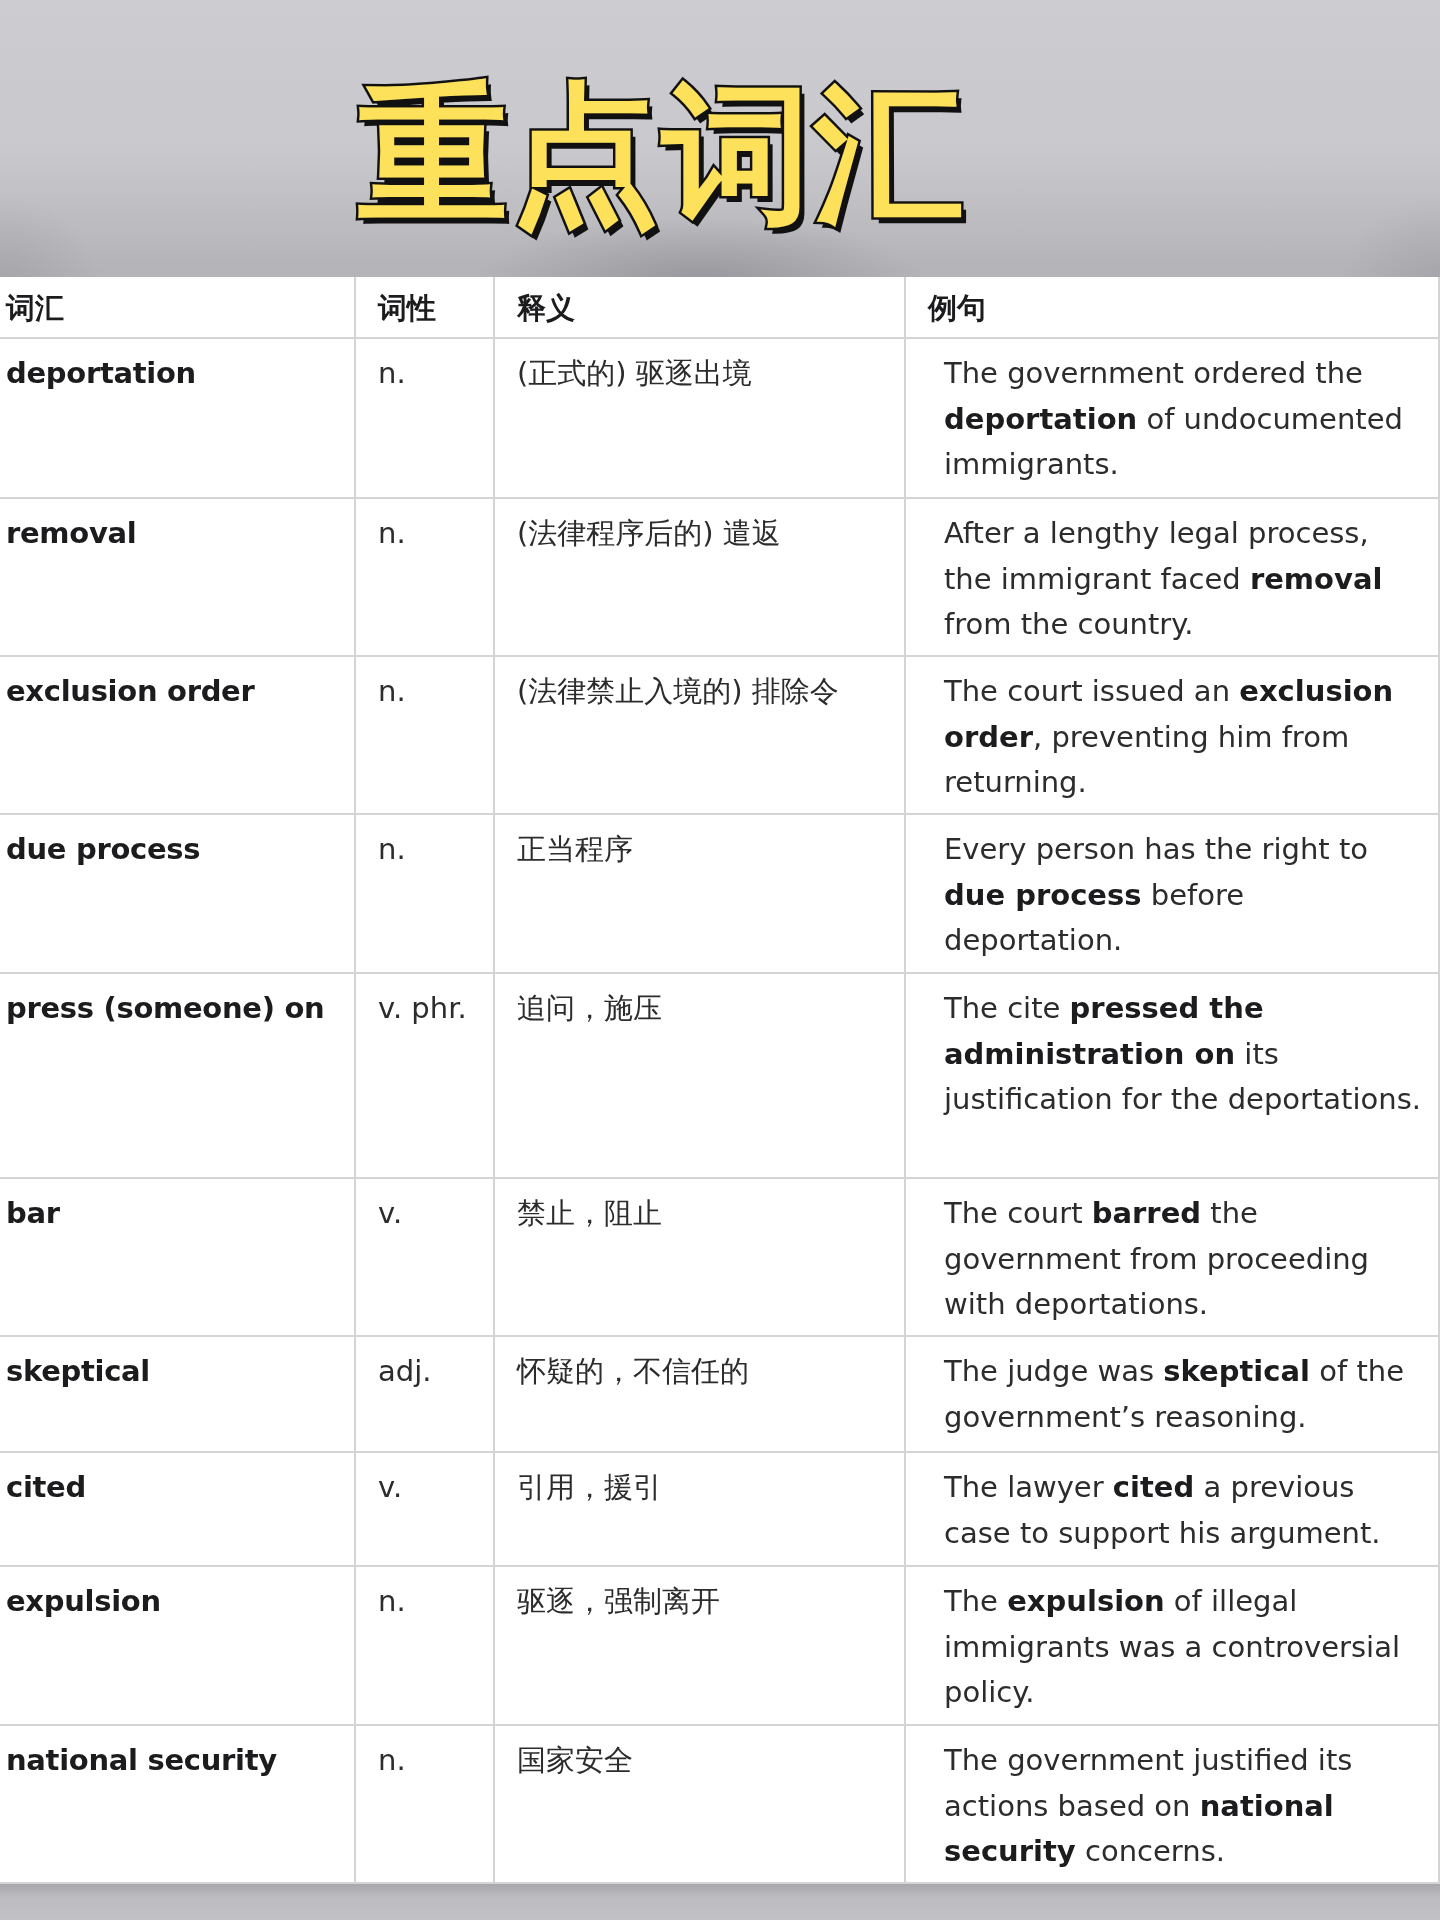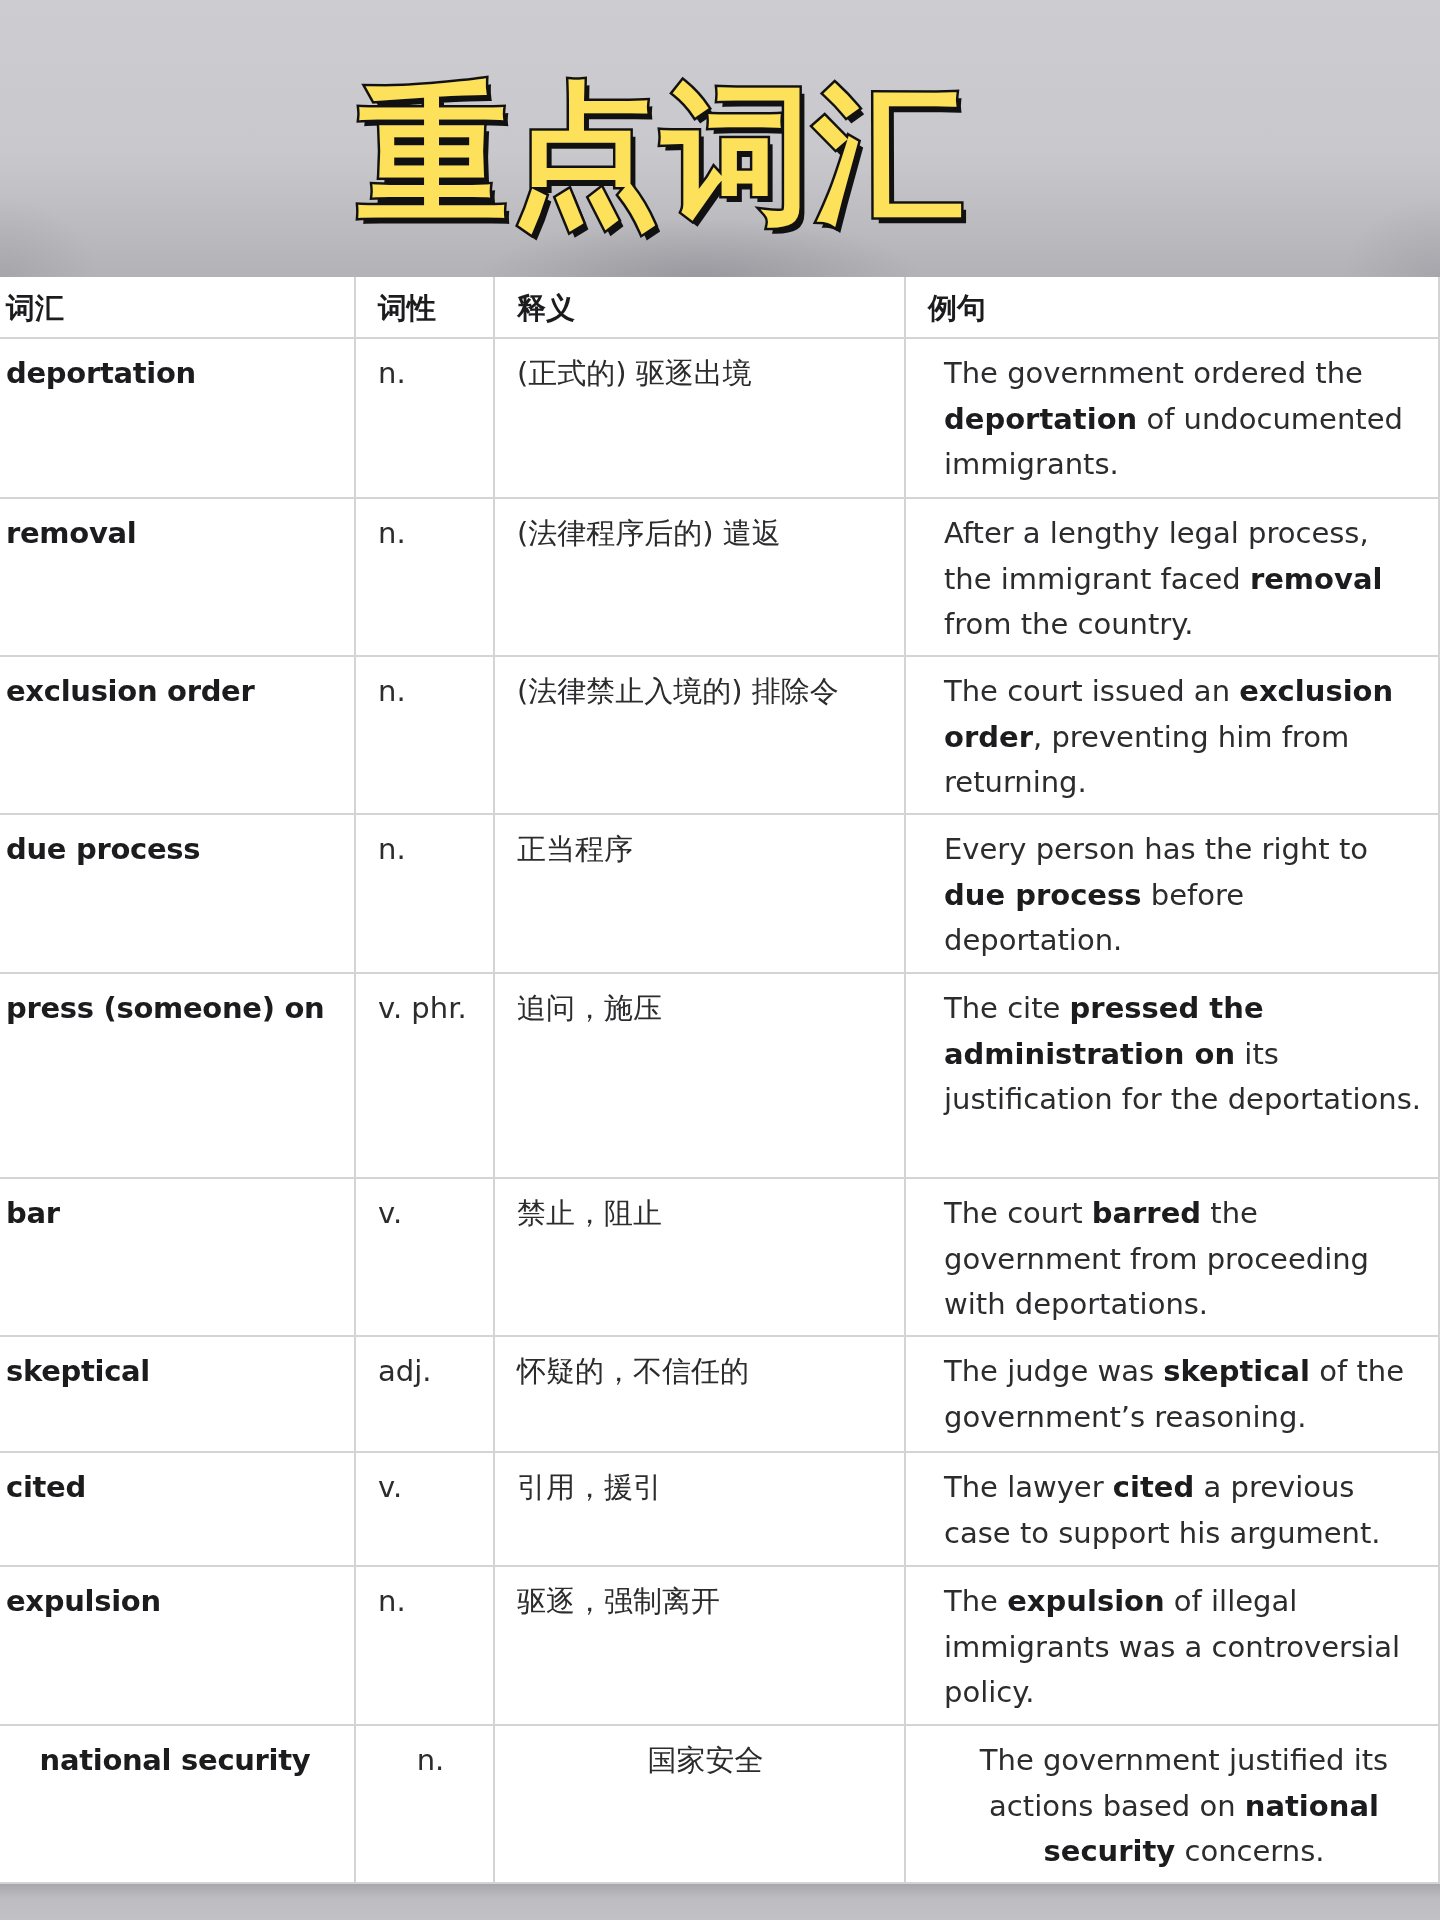--- a/index.html
+++ b/index.html
@@ -72,21 +72,21 @@
   td.ex b { font-weight: bold; color: #1c1c1e; }
   tr.r1 td { height: 160px; }
   tr.r2 td { height: 158px; }
   tr.r3 td { height: 158px; }
   tr.r4 td { height: 159px; }
   tr.r5 td { height: 205px; }
   tr.r6 td { height: 158px; }
   tr.r7 td { height: 116px; }
   tr.r8 td { height: 114px; }
   tr.r9 td { height: 159px; border-radius: 31px; }
-  tr.r10 td { height: 158px; text-align: center; }
+  tr.r10 td { height: 158px; }
   tr:last-child td { border-bottom: 2px solid #d4d4d6; }
   td:last-child, th:last-child { border-right: 2px solid #d4d4d6; }
   td:first-child, th:first-child { border-left: none; }
 </style>
 </head>
 <body>
 
 <div class="top-shadow"></div>
 
 <div class="title">重点词汇</div>

